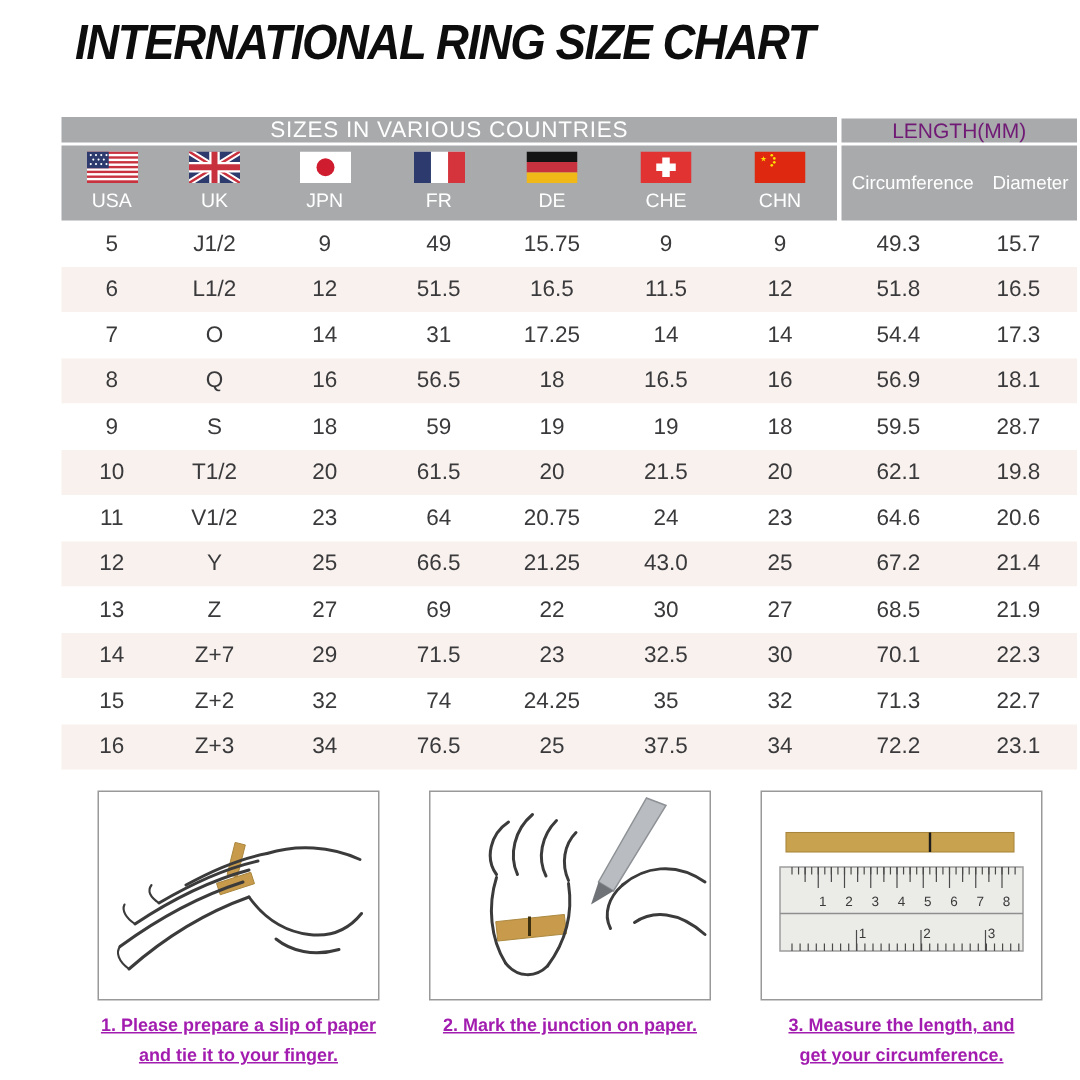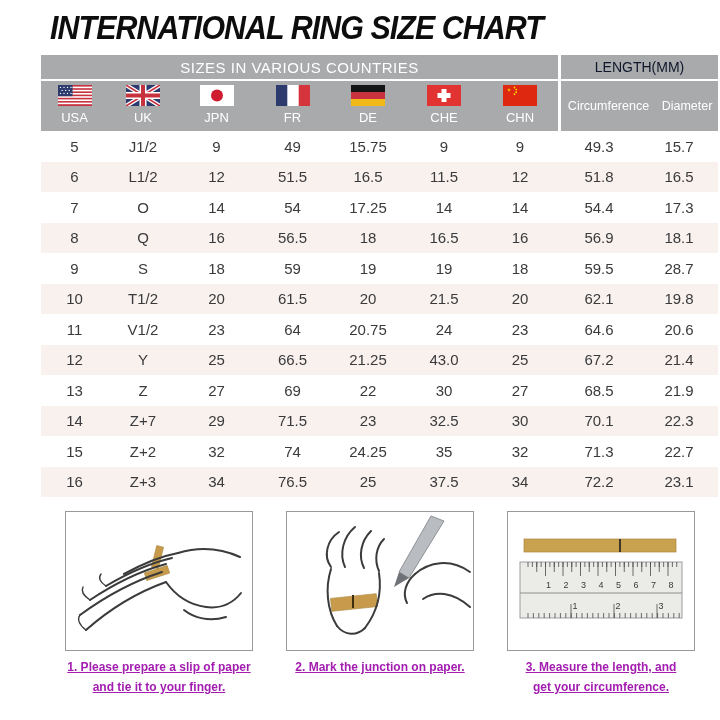--- a/index.html
+++ b/index.html
@@ -9,24 +9,24 @@
     font-family:"Liberation Sans", sans-serif; color:#3a3a3c; overflow:hidden;margin-left:20px;
   }
   
   .title {
     margin:9px 0 0 30px; font-size:33px; font-weight:bold; font-style:italic;
     color:#0d0d0d; letter-spacing:-1px; transform:scaleX(0.92); transform-origin:left;
     white-space:nowrap;
   }
   
   .chart { margin:8px 0 0 21px; width:677px; }
-  .hdr-row-a { display:flex; height:24px; }
+  .hdr-row-a { display:flex; height:40px;align-items:flex-end; }
   .hdr-left { width:517px; background:#a8aaac; color:#fff; display:flex; align-items:center; justify-content:center; font-size:15px; letter-spacing:0.5px; }
   .hdr-gap { width:3px; background:#fff; }
-  .hdr-right { width:157px; background:#a8aaac; color:#0f172a; display:flex; align-items:center; justify-content:center; font-size:14px; }
+  .hdr-right { width:157px; background:#a8aaac; color:#701a75; display:flex; align-items:center; justify-content:center; font-size:14px; }
   .hdr-divider { height:2px; background:#fff; }
   .hdr-row-b { display:flex; height:50px; }
   .flags-block { width:594px; background:#a8aaac; display:grid; grid-template-columns:67px 70px 77px 75px 76px 76px 76px; padding-top:4px; }
   .flag-col { display:flex; flex-direction:column; align-items:center; }
   .flag-col svg { display:block; }
   .flag-label { color:#fff; font-size:13px; margin-top:4px; }
   .len-block { width:157px; background:#a8aaac; display:grid; grid-template-columns:95px 62px; align-items:end; padding-bottom:18px; }
   .len-label { color:#fff; font-size:12.5px; text-align:center; }
   
   .rows {}
@@ -166,21 +166,21 @@
           <div class="tcell">16.5</div>
           <div class="tcell">11.5</div>
           <div class="tcell">12</div>
           <div class="tcell">51.8</div>
           <div class="tcell">16.5</div>
         </div>
         <div class="trow">
           <div class="tcell">7</div>
           <div class="tcell">O</div>
           <div class="tcell">14</div>
-          <div class="tcell">54</div>
+          <div class="tcell">31</div>
           <div class="tcell">17.25</div>
           <div class="tcell">14</div>
           <div class="tcell">14</div>
           <div class="tcell">54.4</div>
           <div class="tcell">17.3</div>
         </div>
         <div class="trow alt">
           <div class="tcell">8</div>
           <div class="tcell">Q</div>
           <div class="tcell">16</div>

